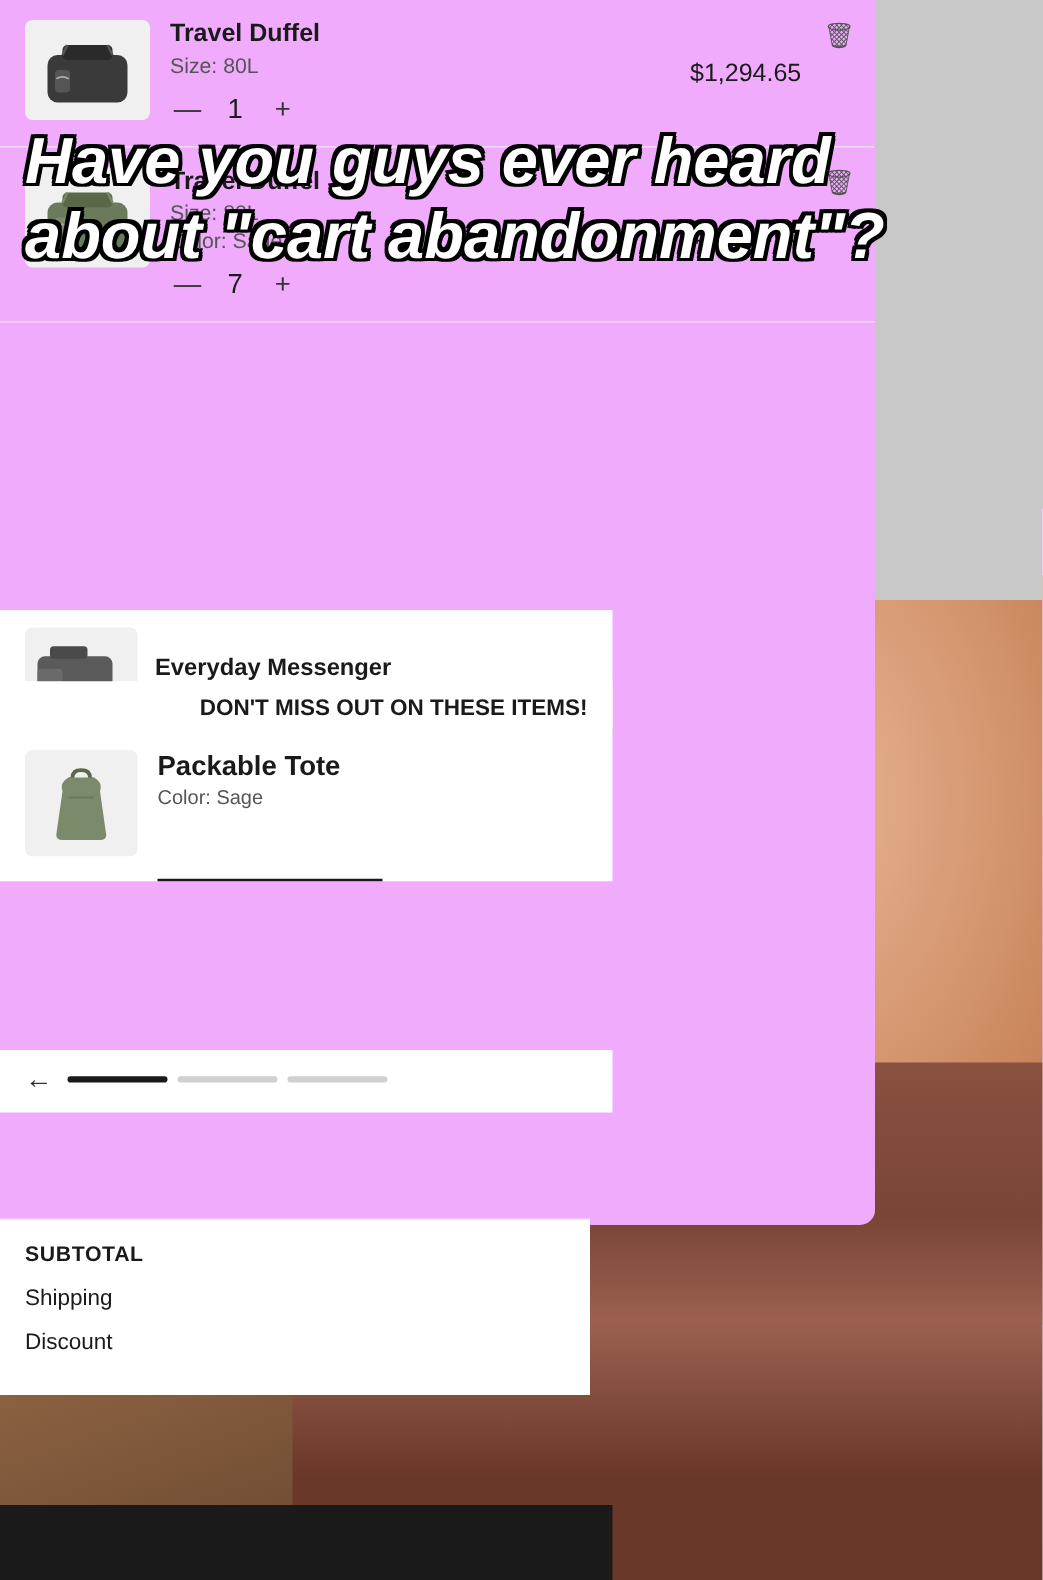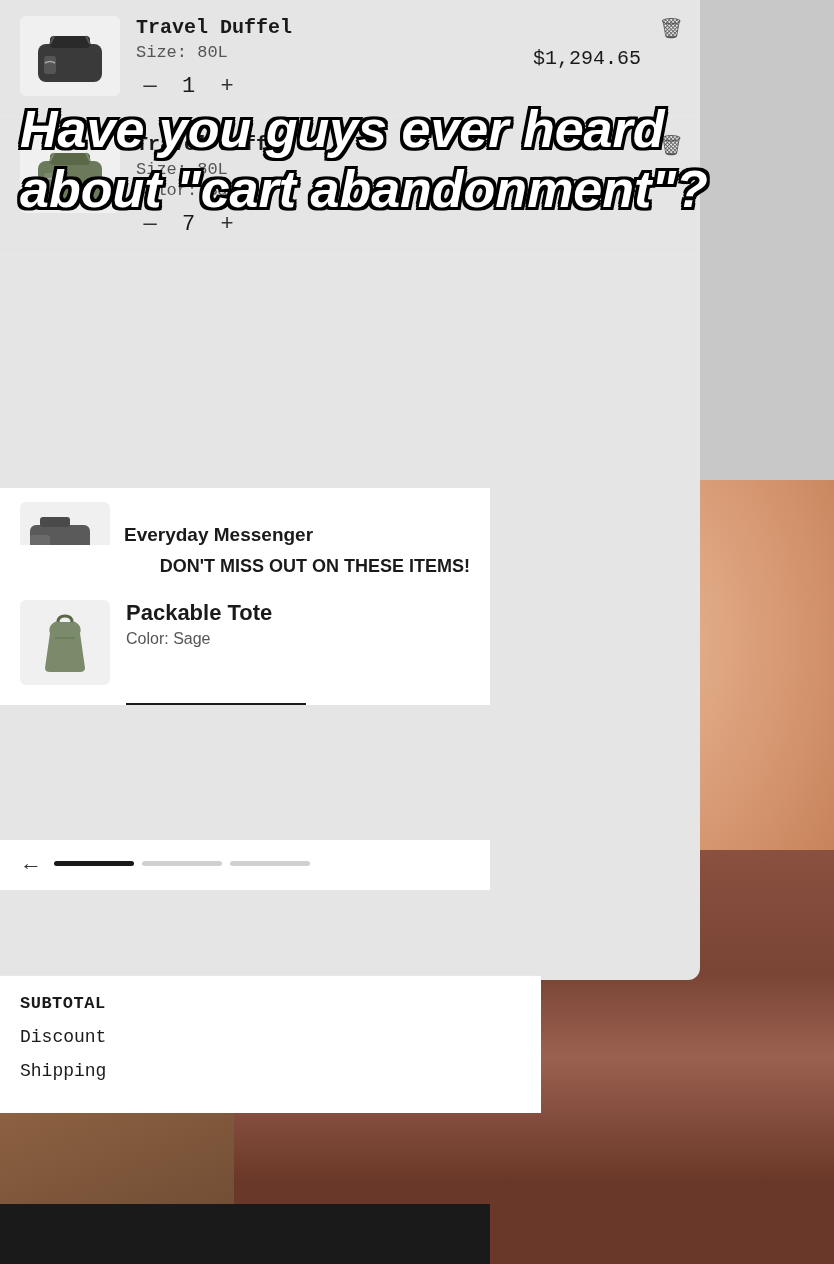--- a/index.html
+++ b/index.html
@@ -58,24 +58,23 @@
       z-index: 2;
     }
 
     
     .cart-panel {
       position: absolute;
       top: 0;
       left: 0;
       width: 700px;
       height: 980px;
-      background: #e5e5e5;
+      background: #f0abfc;
       z-index: 10;
       border-radius: 0 0 12px 0;
-      font-family: Liberation Mono, monospace;
     }
 
     
     .cart-item {
       display: flex;
       align-items: flex-start;
       padding: 16px 20px;
       border-bottom: 1px solid #e8e8e8;
       position: relative;
     }
@@ -286,26 +285,25 @@
       height: 2px;
       background: #1a1a1a;
       margin: 8px 0 0 106px;
     }
 
     
     .summary-section {
       position: absolute;
       top: 975px;
       left: 0;
-      width: 541px;
+      width: 472px;
       background: #fff;
       z-index: 10;
       padding: 18px 20px;
       border-top: 1px solid #e8e8e8;
-      font-family: Liberation Mono, monospace;
     }
 
     .summary-row {
       display: flex;
       justify-content: space-between;
       margin-bottom: 14px;
     }
 
     .summary-label {
       font-size: 18px;
@@ -473,23 +471,23 @@
     <div class="progress-seg" style="width:80px; background:#d0d0d0;"></div>
   </div>
 </div>
 
 <div class="summary-section">
   <div class="summary-row">
     <span class="summary-label bold">SUBTOTAL</span>
     <span class="summary-label"></span>
   </div>
   <div class="summary-row">
+    <span class="summary-label">Shipping</span>
+    <span class="summary-label"></span>
+  </div>
+  <div class="summary-row">
     <span class="summary-label">Discount</span>
     <span class="summary-label"></span>
   </div>
-  <div class="summary-row">
-    <span class="summary-label">Shipping</span>
-    <span class="summary-label"></span>
-  </div>
 </div>
 
 <div class="checkout-bar">
 </div>
 
 </body></html>

